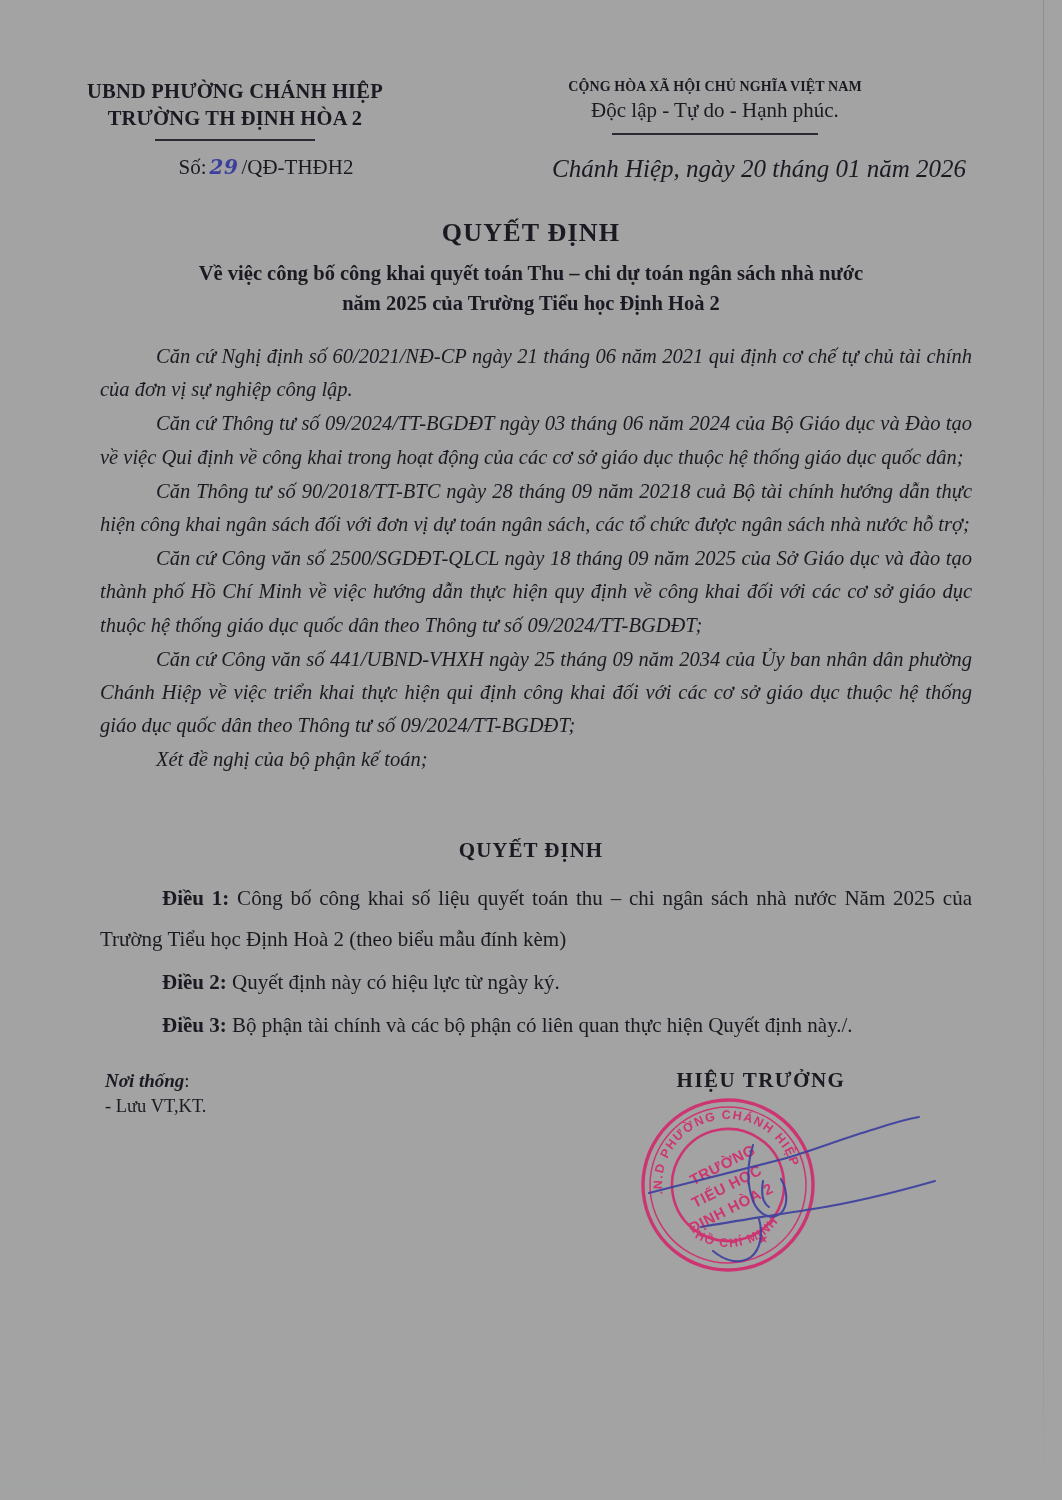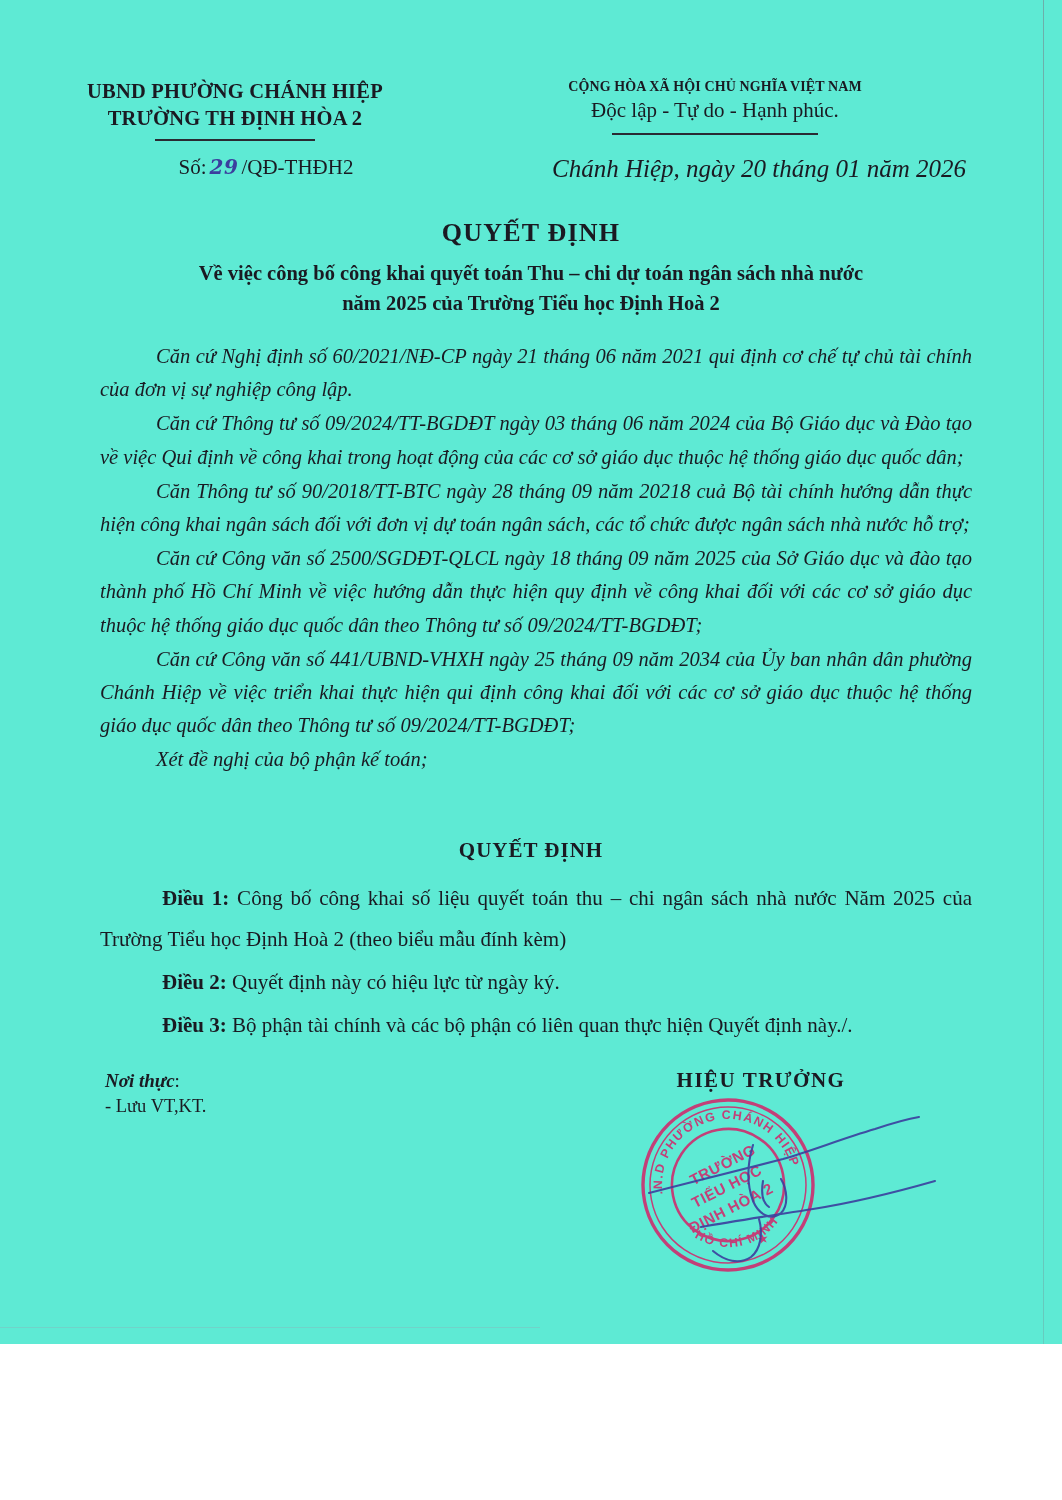--- a/index.html
+++ b/index.html
@@ -3,22 +3,22 @@
 <meta charset="utf-8">
 <style>
   html, body {
     margin: 0;
     padding: 0;
     background: #ffffff;
   }
   .page {
     position: relative;
     width: 1062px;
-    height: 1344px;
-    background: #5eead4;
+    height: 1500px;
+    background: #a3a3a3;
     overflow: hidden;
     font-family: "Liberation Serif", "DejaVu Serif", serif;
     color: #1a1a22;
   }
   
   .page-edge-right {
     position: absolute;
     top: 0;
     right: 18px;
     width: 1px;
@@ -293,21 +293,21 @@
   <div class="decision-heading">QUYẾT ĐỊNH</div>
 
   <div class="articles">
     <p class="article article-1"><b>Điều 1:</b><span> Công bố công khai số liệu quyết toán thu – chi ngân sách  nhà nước Năm 2025 của Trường Tiểu học Định Hoà 2 (theo biểu mẫu đính kèm)</span></p>
     <p class="article article-2"><b>Điều 2:</b><span> Quyết định này có hiệu lực từ ngày ký.</span></p>
     <p class="article article-3"><b>Điều 3:</b><span> Bộ phận tài chính và các bộ phận có liên quan thực hiện Quyết định này./.</span></p>
   </div>
 
   <div class="footer">
     <div class="recipients">
-      <div class="recipients-title"><span>Nơi thực</span><span class="plain">:</span></div>
+      <div class="recipients-title"><span>Nơi thống</span><span class="plain">:</span></div>
       <div class="recipient-item">- Lưu VT,KT.</div>
     </div>
     <div class="signature-area">
       <div class="signer-title">HIỆU  TRƯỞNG</div>
     </div>
   </div>
 
   <div class="seal">
     <svg width="176" height="176" viewBox="0 0 176 176" xmlns="http://www.w3.org/2000/svg">
       <defs>

